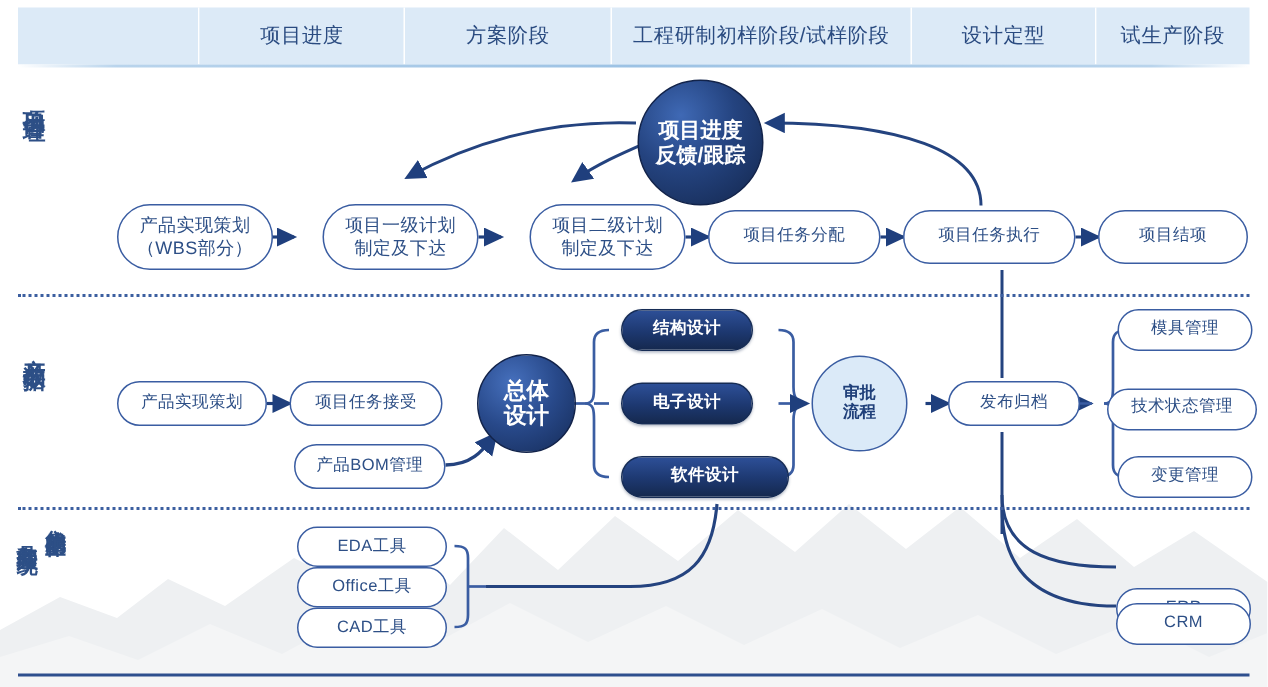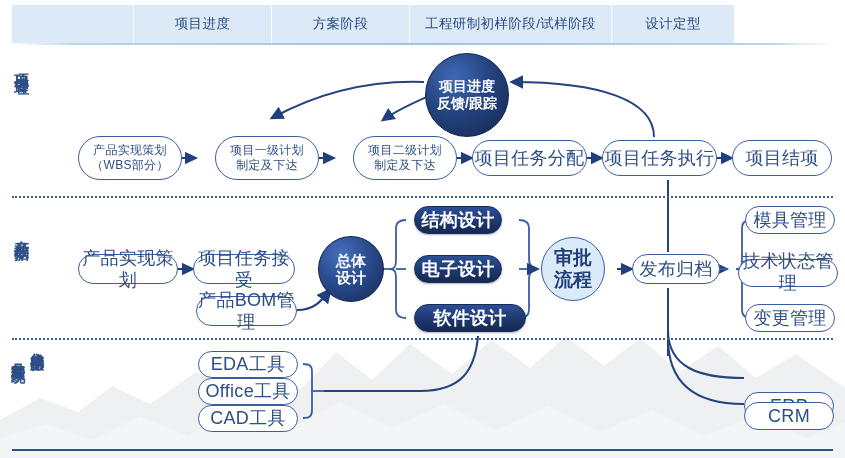--- a/index.html
+++ b/index.html
@@ -78,21 +78,21 @@
   
   .node{
     position:absolute;z-index:7;
     display:flex;align-items:center;justify-content:center;
     text-align:center;
     box-sizing:border-box;
     background:#ffffff;
     border:1.4px solid #3a5da2;
     border-radius:999px;
     color:#2d4f86;
-    font-size:18px;
+    font-size:11px;
     line-height:1.25;
     white-space:pre-line;
     letter-spacing:.3px;
   }
   .node.two-line{font-size:12px;}
   .node.dark{
     background:linear-gradient(180deg,#2d4f97 0%,#1d3870 55%,#15294f 100%);
     border:1px solid #162c55;
     color:#ffffff;font-weight:bold;
     box-shadow:0 1px 2px rgba(20,40,80,.35);
@@ -109,21 +109,21 @@
     border:1px solid #12234a;
   }
   .circle.navy2{
     background:radial-gradient(circle at 35% 28%,#4670bd 0%,#28498a 48%,#152b57 100%);
     color:#ffffff;font-weight:bold;font-size:15px;line-height:1.15;
     border:1px solid #12234a;
   }
   .circle.lightblue{
     background:#dbeaf8;
     border:1.4px solid #3a5da2;
-    color:#20407a;font-weight:bold;font-size:19px;line-height:1.15;
+    color:#20407a;font-weight:bold;font-size:11px;line-height:1.15;
   }
 
   
   .connectors{position:absolute;left:0;top:0;width:845px;height:458px;z-index:3;pointer-events:none;}
 </style>
 </head>
 <body>
 
 <div id="root">
 
@@ -135,20 +135,21 @@
              L392,428 L444,404 L496,430 L548,406 L600,432 L652,410 L704,436 L758,414
              L806,438 L845,422 L845,458 Z" fill="#f4f5f6"></path>
   </svg>
 
   <div class="phase-header">
     <div class="phase-cell blank" style="width:121px"></div>
     <div class="phase-cell" style="width:137px">项目进度</div>
     <div class="phase-cell" style="width:137px">方案阶段</div>
     <div class="phase-cell" style="width:201px">工程研制初样阶段/试样阶段</div>
     <div class="phase-cell" style="width:122px">设计定型</div>
+    <div class="phase-cell" style="width:103px">试生产阶段</div>
   </div>
   <div class="phase-underline"></div>
 
   <div class="rail-label" id="rail-pm">项目管理</div>
   <div class="rail-label" id="rail-pd">产品数据</div>
   <div class="rail-col" id="rail-tools-a">集成的创作工</div>
   <div class="rail-col" id="rail-tools-b">具和管理系统</div>
 
   <div class="sep" id="sep-1"></div>
   <div class="sep" id="sep-2"></div>

